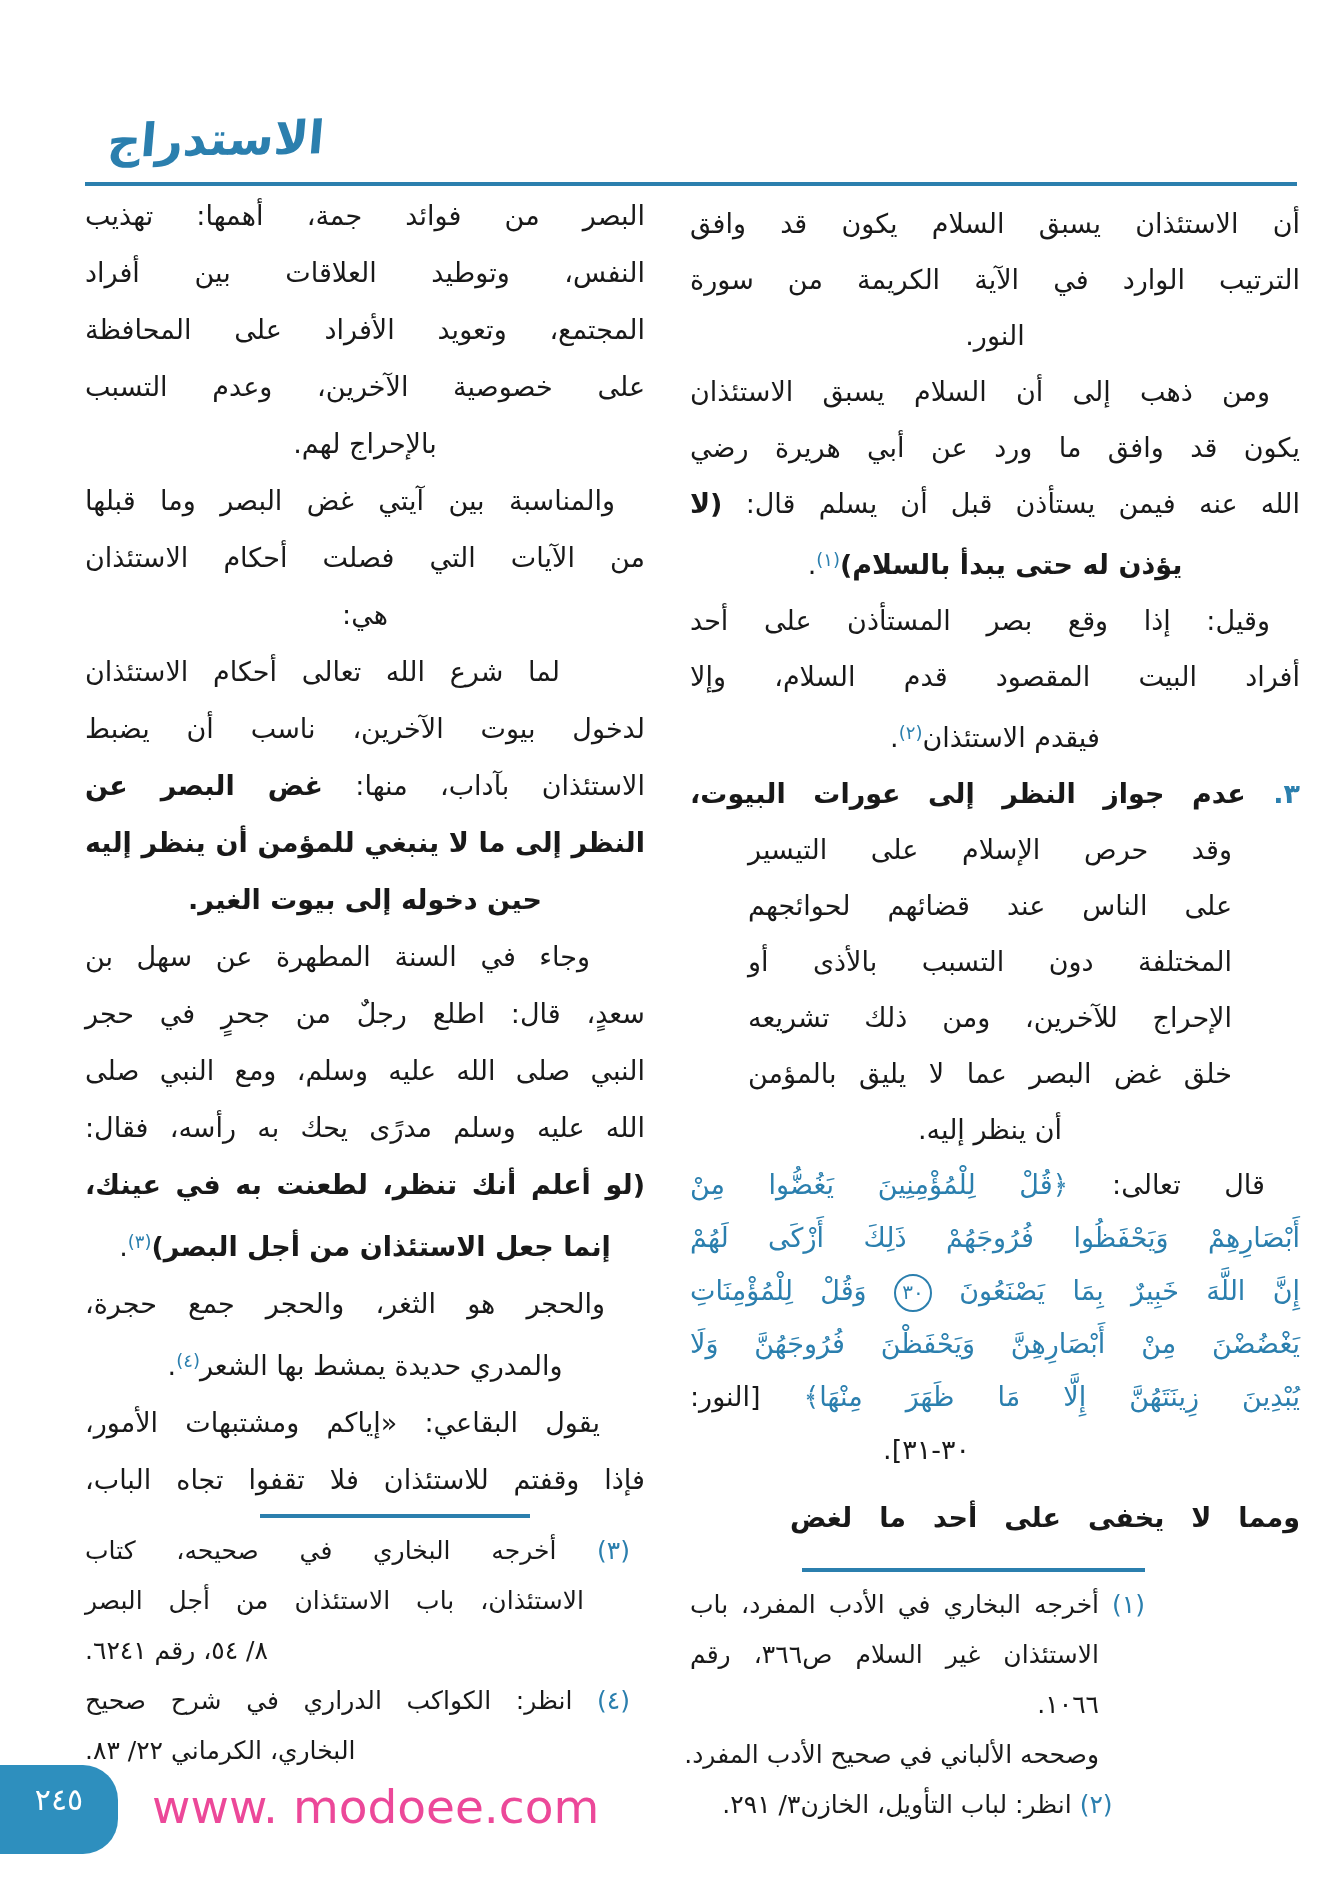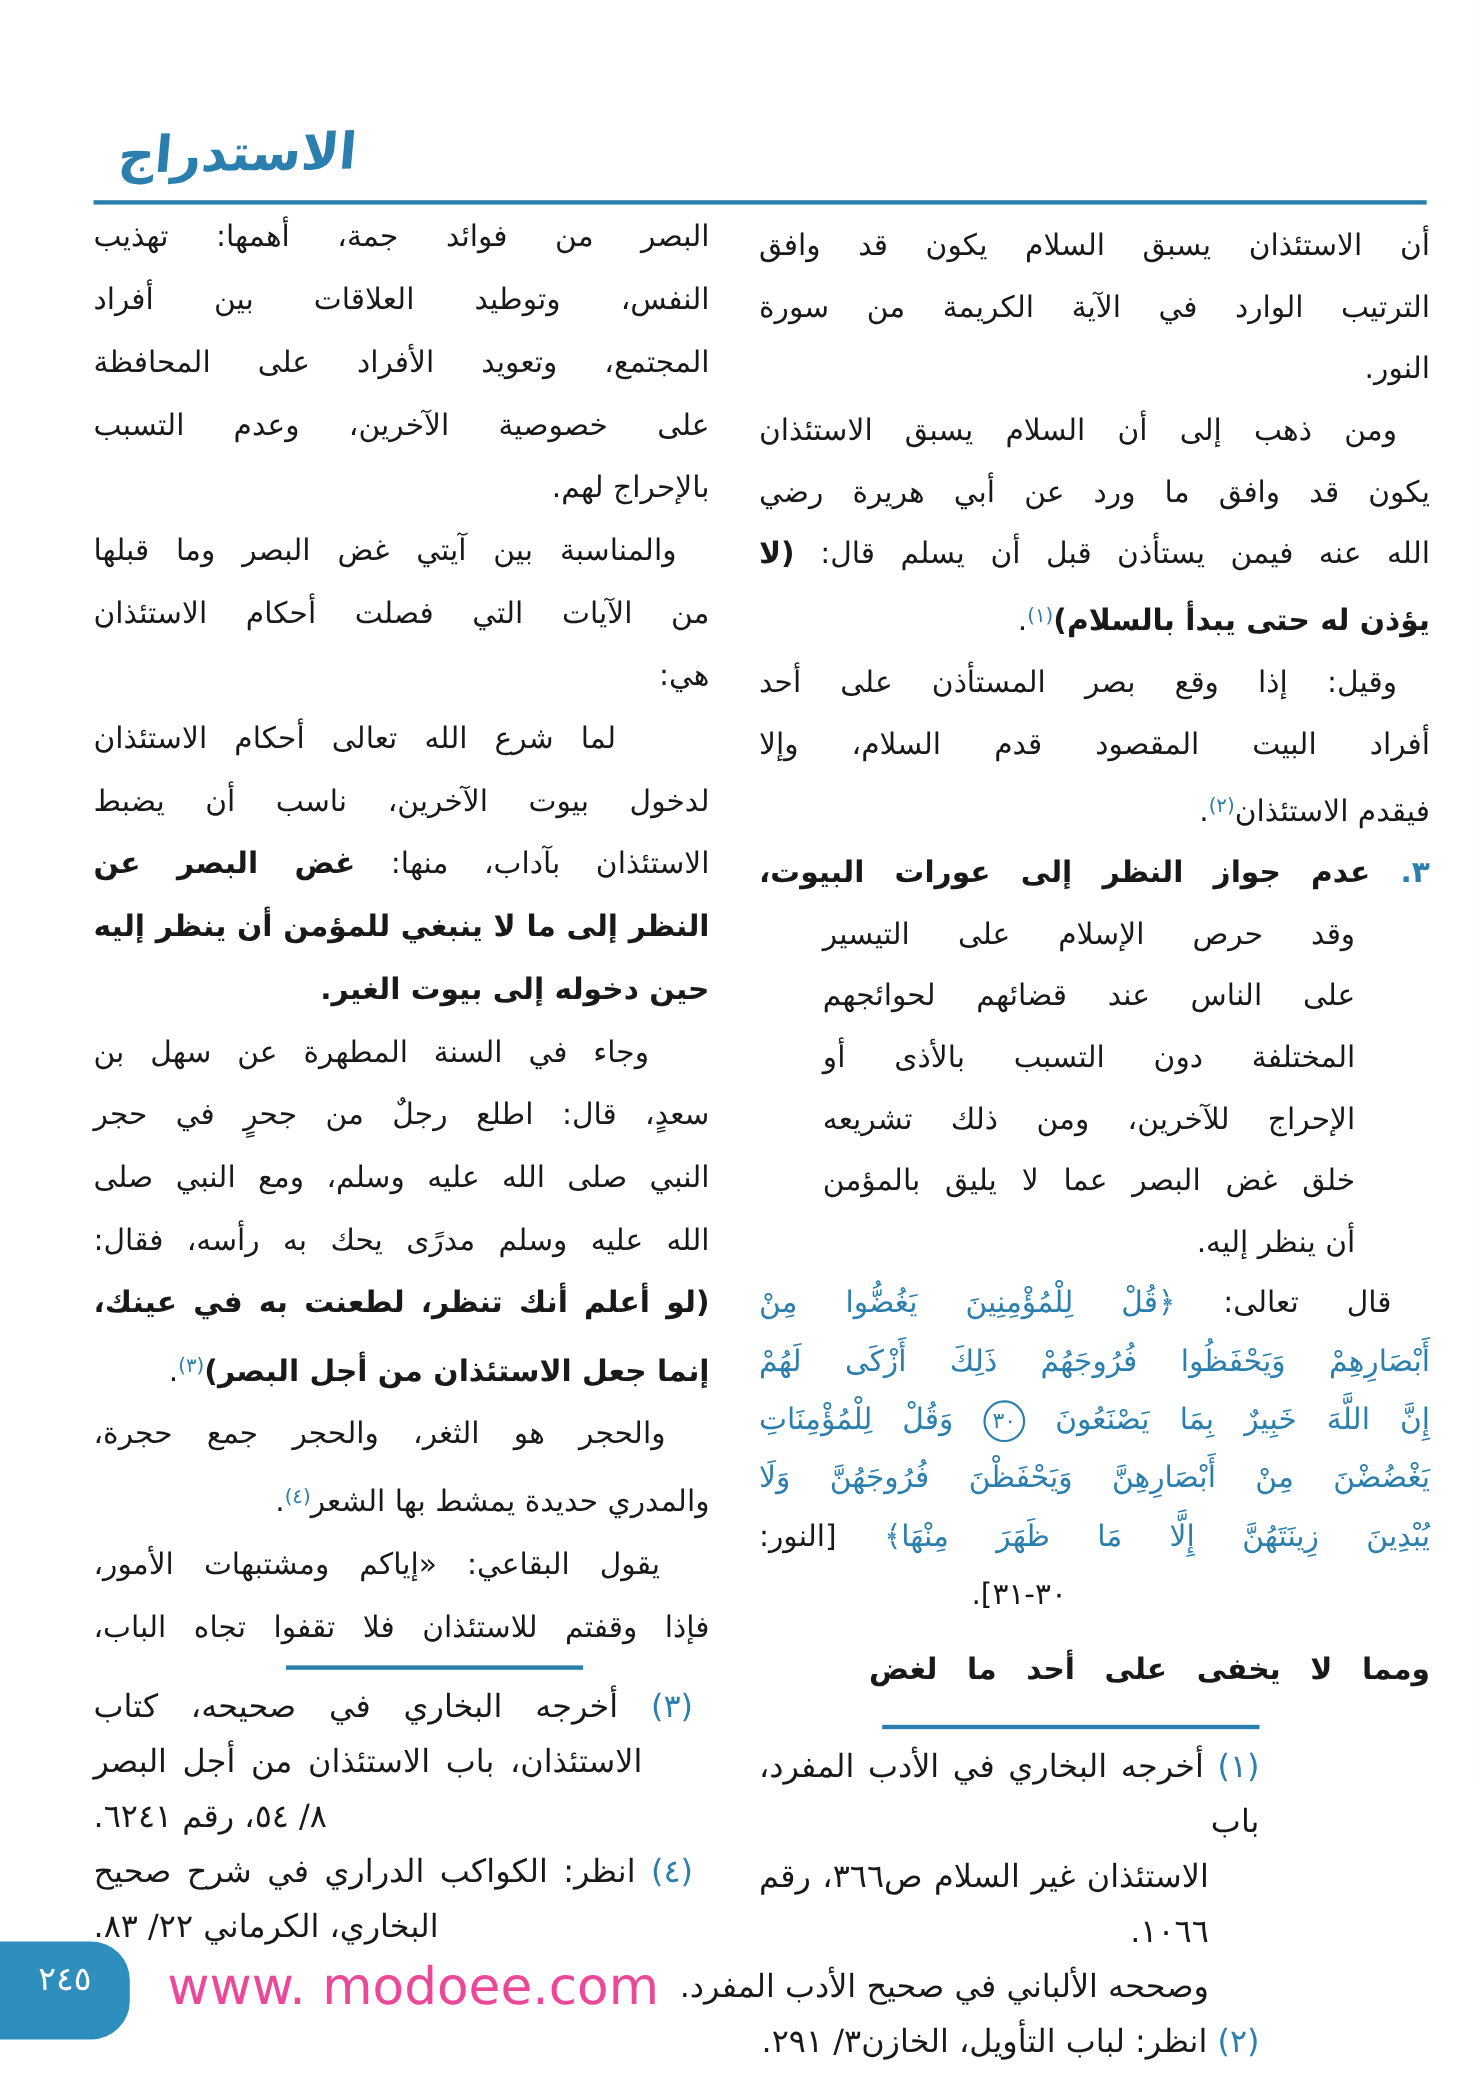--- a/index.html
+++ b/index.html
@@ -13,21 +13,21 @@
     position:absolute;left:108px;top:112px;
     font-size:46px;font-weight:bold;color:#2b7fae;
     transform:skewX(-6deg) rotate(-1deg);
     letter-spacing:-1px;white-space:nowrap;
   }
   .hrule{position:absolute;left:85px;top:182px;width:1212px;height:4px;background:#2b7fae;}
   
   .col{position:absolute;direction:rtl;font-size:27px;}
   .col-right{left:690px;top:196px;width:610px;line-height:56px;}
   .col-left{left:85px;top:187px;width:560px;line-height:57px;}
-  .line{text-align:right;white-space:nowrap;}
+  .line{text-align:center;white-space:nowrap;}
   .line.j{text-align:justify;text-align-last:justify;white-space:normal;}
   .vline{line-height:53px;}
   .inset{padding-right:68px;padding-left:58px;}
   .blast{padding-left:100px;margin-top:14px;}
   .ref{padding-right:330px;text-align:right;}
   .i30{text-indent:30px;}
   .i35{text-indent:35px;}
   .i40{text-indent:40px;}
   .i45{text-indent:45px;}
   .i55{text-indent:55px;}
@@ -36,21 +36,21 @@
   .v{color:#2b7fae;}
   .num{color:#2b7fae;font-weight:bold;}
   .sup{color:#2b7fae;font-size:18px;vertical-align:8px;}
   .fnum{color:#2b7fae;}
   .ayah{
     display:inline-block;width:34px;height:34px;border:2px solid #2b7fae;border-radius:50%;
     text-align:center;line-height:32px;font-size:20px;color:#2b7fae;vertical-align:middle;
     text-align-last:center;
   }
   
-  .fn{position:absolute;direction:rtl;font-size:29px;line-height:50px;color:#191919;}
+  .fn{position:absolute;direction:rtl;font-size:25px;line-height:50px;color:#191919;}
   .fn-right{left:690px;top:1568px;width:455px;}
   .fn-left{left:85px;top:1514px;width:545px;}
   .fn-rule{height:4px;background:#2b7fae;margin-bottom:8px;}
   .fn-rule-right{width:343px;}
   .fn-rule-left{width:270px;margin-left:0;margin-right:100px;}
   .fn .cont{padding-right:46px;}
   .fn .cont2{padding-right:130px;text-align:left;white-space:nowrap;}
   
   .pill{
     position:absolute;left:0;top:1765px;width:118px;height:89px;

